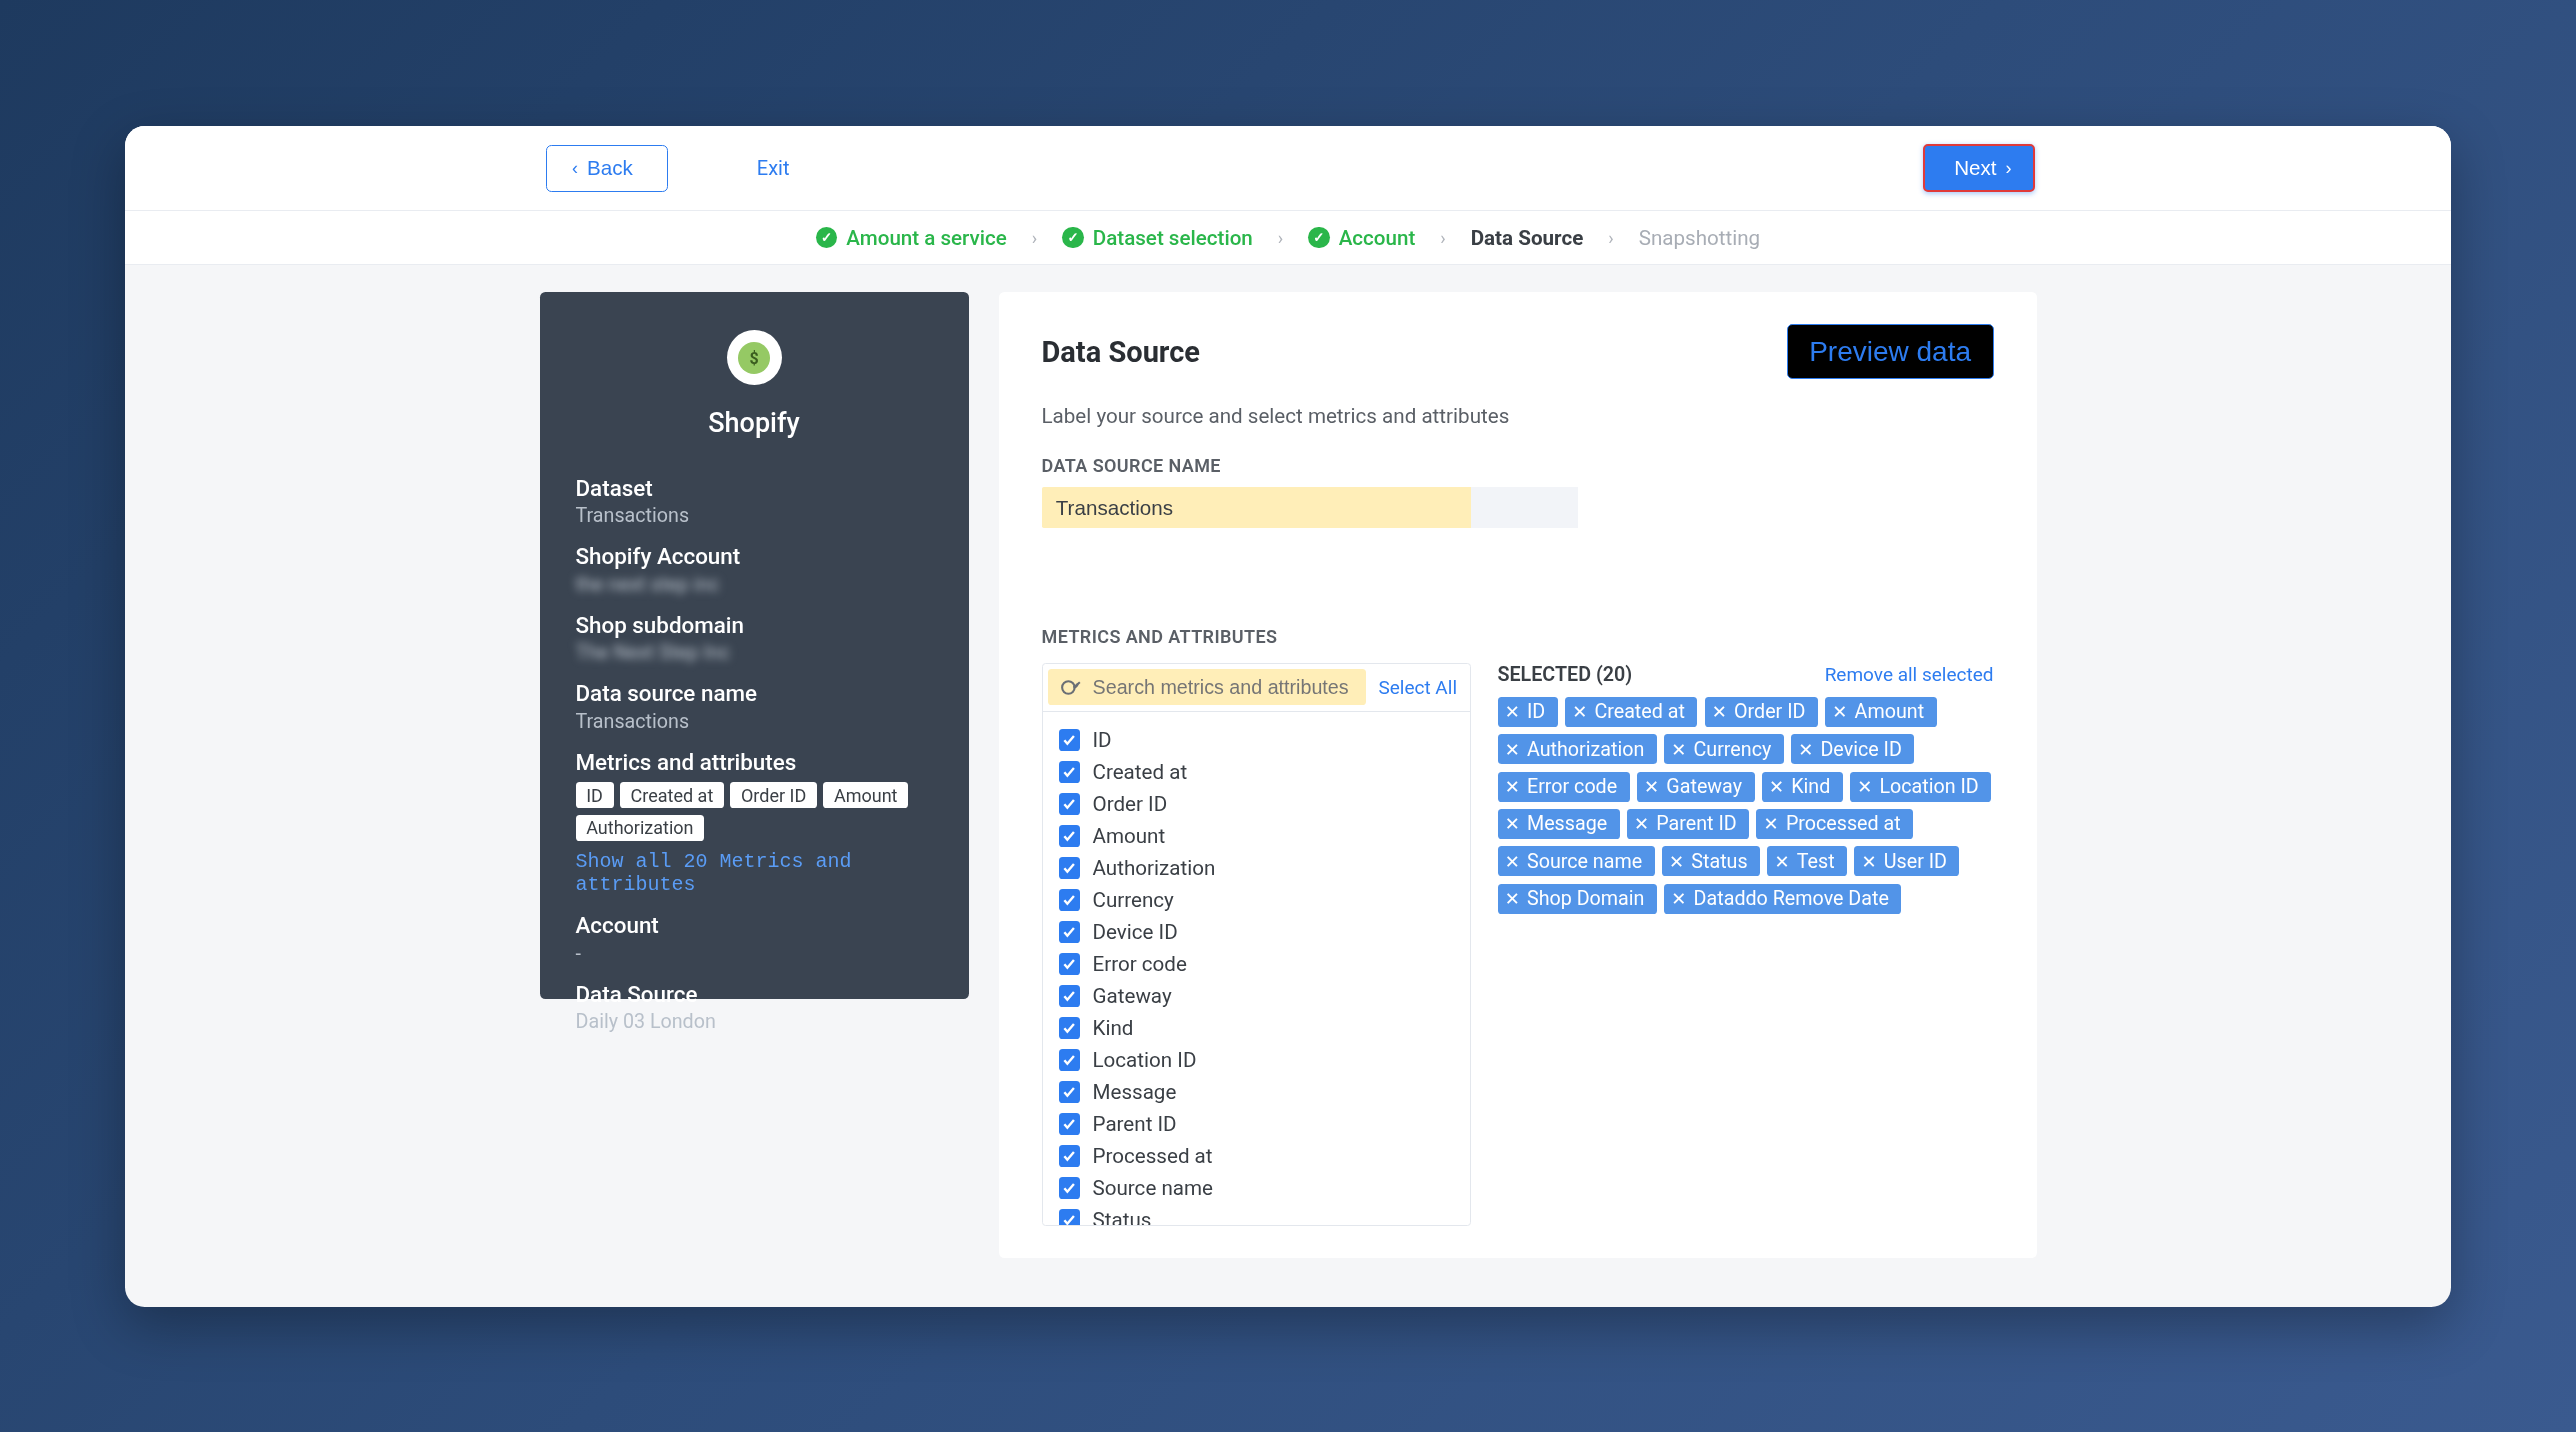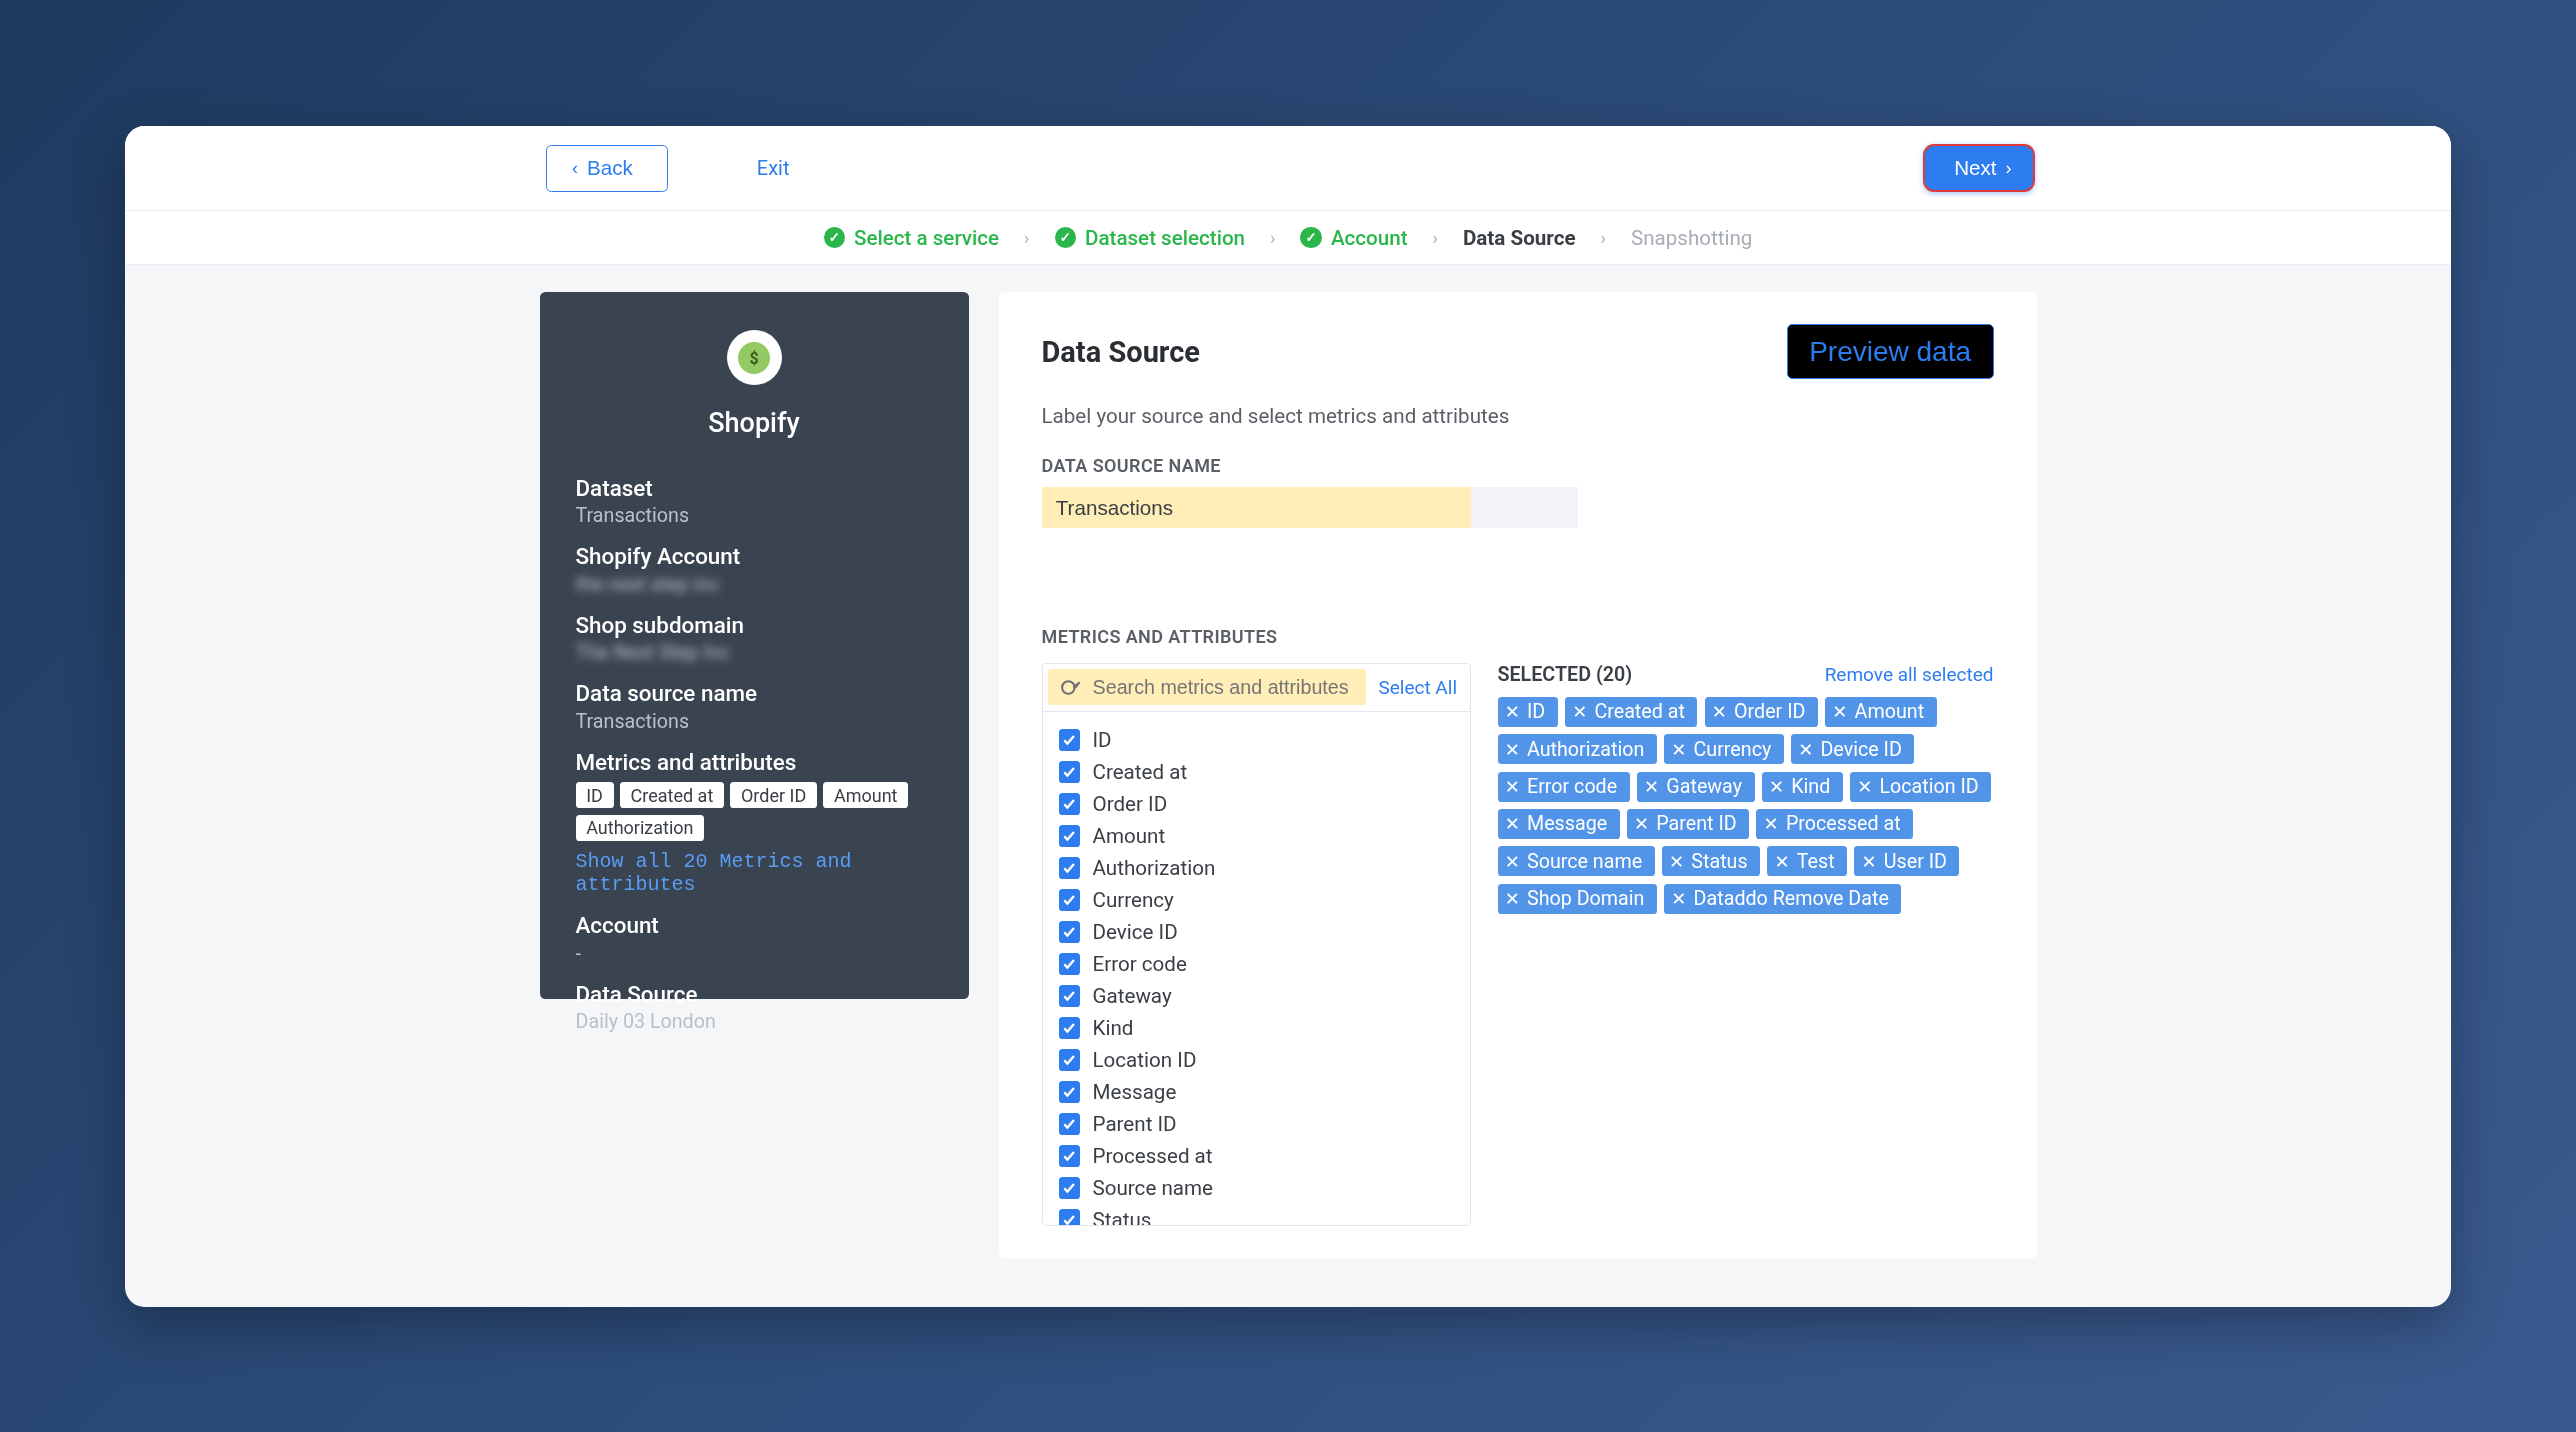--- a/index.html
+++ b/index.html
@@ -50,21 +50,21 @@
     font-size: 20px;
     margin-left: 89px;
     cursor: pointer;
     text-decoration: none;
   }
   .spacer { flex: 1; }
   .next-btn {
     background: #2d7cf0;
     color: #fff;
     border: 2.7px solid #e03a3a;
-    border-radius: 11px;
+    border-radius: 5px;
     height: 48px;
     padding: 0 21.5px 0 29px;
     font-size: 20.6px;
     font-weight: 500;
     display: inline-flex;
     align-items: center;
     gap: 9px;
     cursor: pointer;
     margin-right: 371px;
     box-shadow: 0 1.8px 5.4px rgba(45,124,240,0.4);
@@ -283,21 +283,21 @@
     <div class="spacer"></div>
     <button class="next-btn">
       <span>Next</span>
       <span class="chev-right">›</span>
     </button>
   </div>
 
   <div class="stepbar">
     <span class="step step-done">
       <span class="check-icon">✓</span>
-      <span>Select a service</span>
+      <span>Amount a service</span>
     </span>
     <span class="step-sep">›</span>
     <span class="step step-done">
       <span class="check-icon">✓</span>
       <span>Dataset selection</span>
     </span>
     <span class="step-sep">›</span>
     <span class="step step-done">
       <span class="check-icon">✓</span>
       <span>Account</span>

